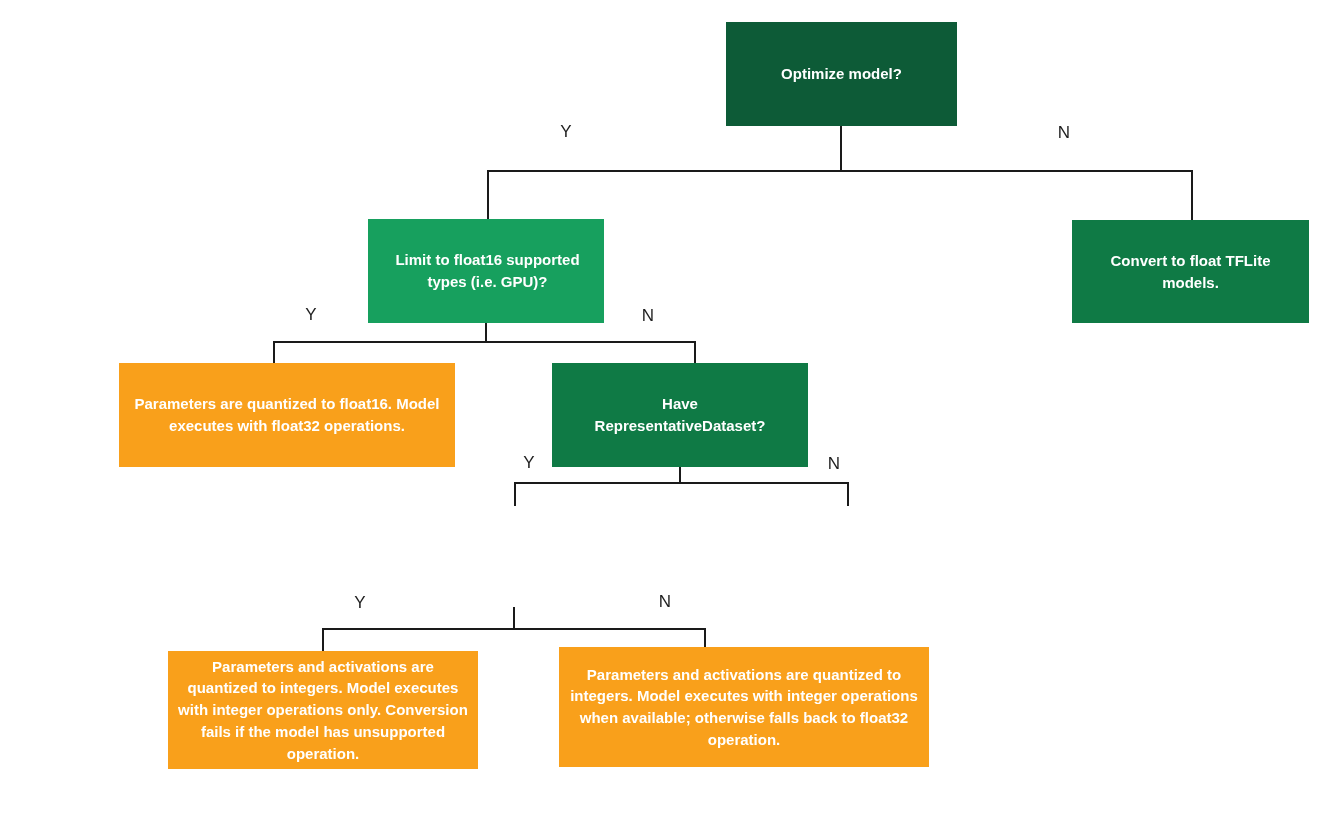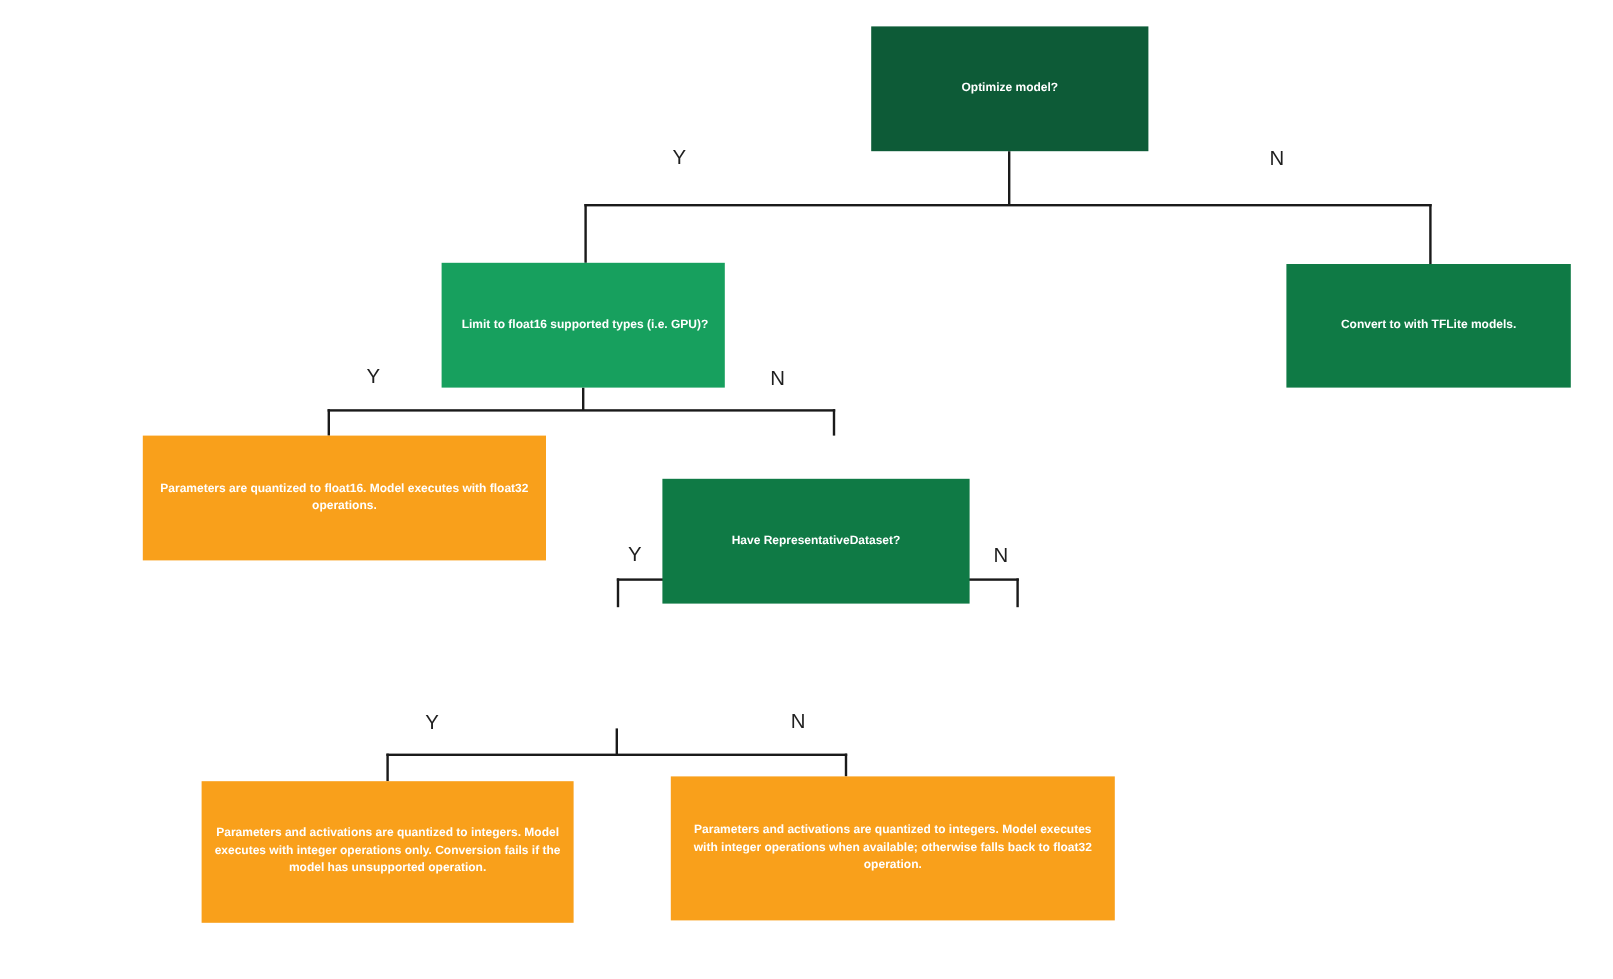--- a/index.html
+++ b/index.html
@@ -16,30 +16,30 @@
     overflow: hidden;
   }
   .node {
     position: absolute;
     display: flex;
     align-items: center;
     justify-content: center;
     text-align: center;
     color: #ffffff;
     font-weight: 700;
-    font-size: 10px;
+    font-size: 15px;
     line-height: 1.45;
     box-sizing: border-box;
     padding: 0 10px;
   }
   .node.dark   { background: #0d5b37; }
   .node.mid    { background: #0f7a45; }
   .node.bright { background: #17a05e; padding-left: 13px; }
   .node.orange { background: #f9a01b; }
-  .node.narrow-text { padding: 0 30px; margin-top: 36px; }
+  .node.narrow-text { padding: 0 30px; }
   .line {
     position: absolute;
     background: #1a1a1a;
   }
   .branch-label {
     position: absolute;
     transform: translate(-50%, -50%);
     font-size: 17px;
     font-weight: 400;
     color: #1f1f1f;
@@ -73,21 +73,21 @@
 
   <div class="node dark" style="left:726px;top:22px;width:231px;height:104px">
     <span>Optimize model?</span>
   </div>
 
   <div class="node bright" style="left:368px;top:219px;width:236px;height:104px">
     <span>Limit to float16 supported types (i.e. GPU)?</span>
   </div>
 
   <div class="node mid" style="left:1072px;top:220px;width:237px;height:103px">
-    <span>Convert to with TFLite models.</span>
+    <span>Convert to float TFLite models.</span>
   </div>
 
   <div class="node orange" style="left:119px;top:363px;width:336px;height:104px">
     <span>Parameters are quantized to float16. Model executes with float32 operations.</span>
   </div>
 
   <div class="node mid narrow-text" style="left:552px;top:363px;width:256px;height:104px">
     <span>Have RepresentativeDataset?</span>
   </div>
 

